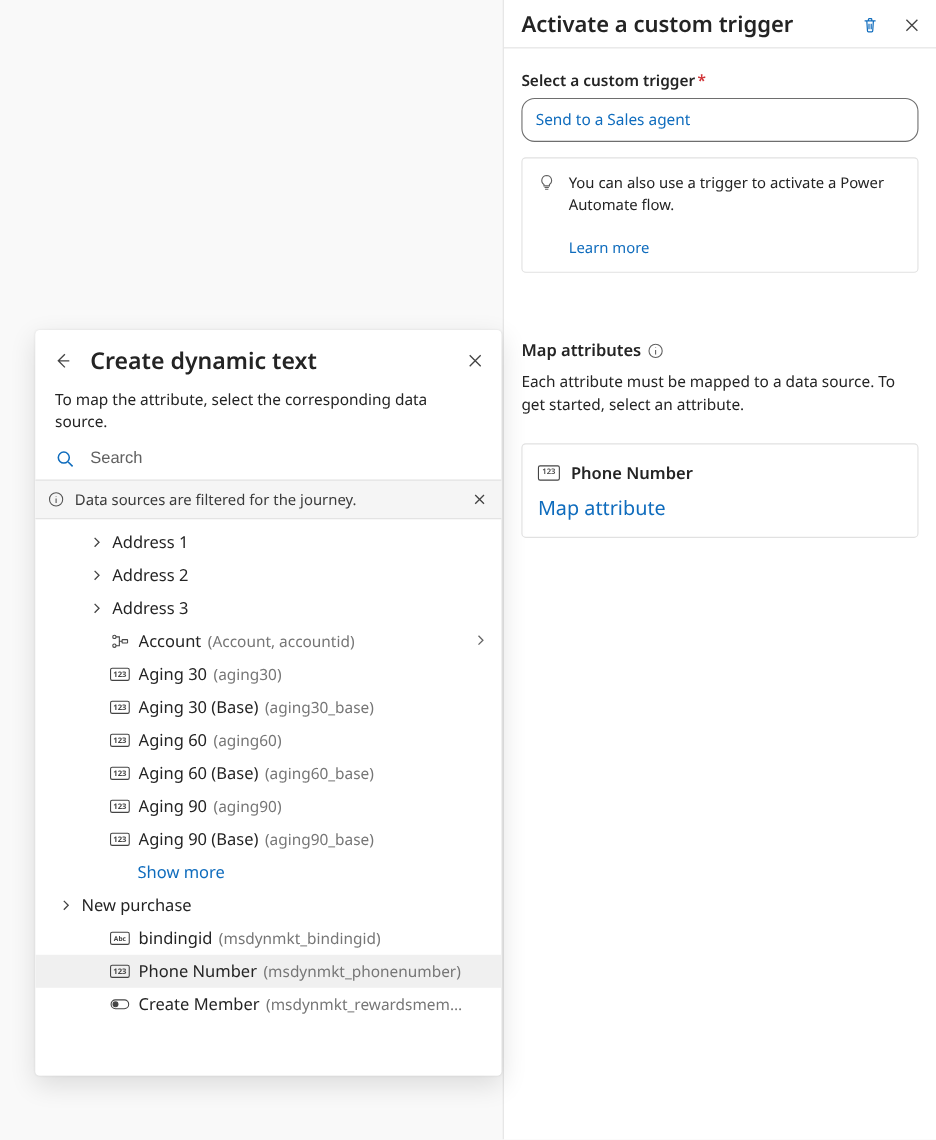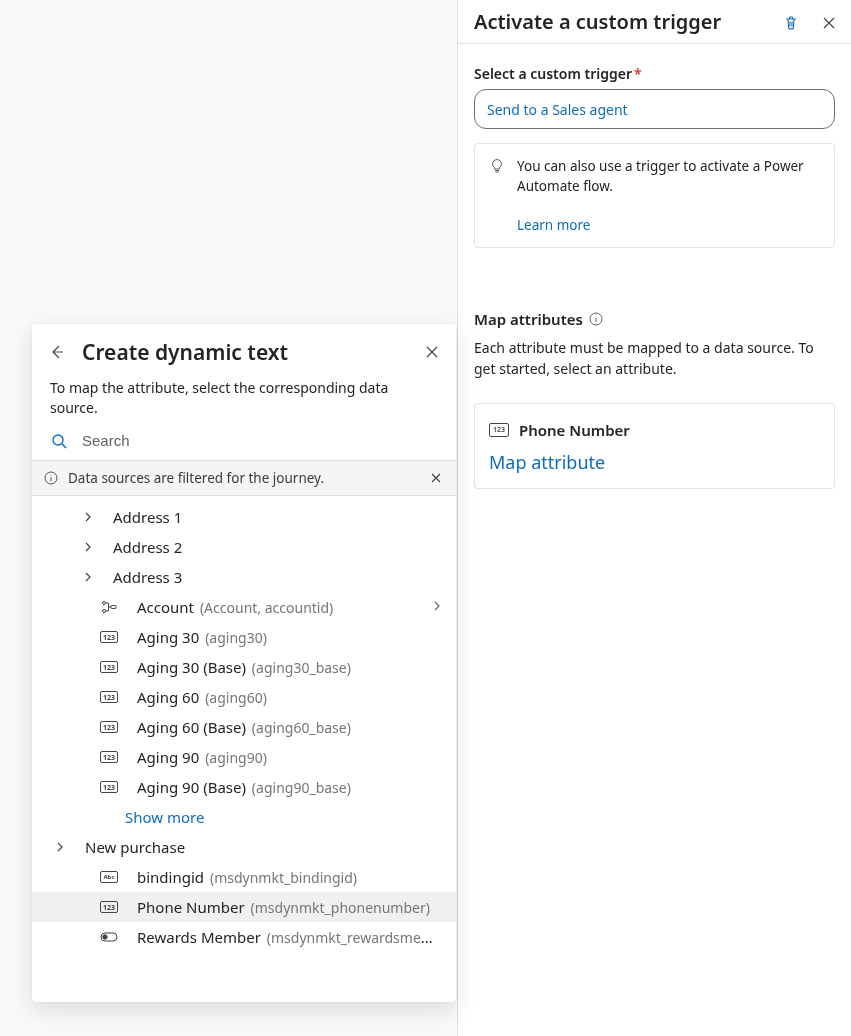--- a/index.html
+++ b/index.html
@@ -134,21 +134,21 @@
     margin-top: 10px;
     color: var(--link);
     font-size: 18px;
     cursor: pointer;
   }
 
   
   .popover {
     position: absolute;
     left: 32px;
-    top: 324px;
+    top: 300px;
     width: 424px;
     background: #fff;
     border-radius: 4px;
     box-shadow: 0 8px 24px rgba(0,0,0,0.12), 0 0 2px rgba(0,0,0,0.1);
     overflow: hidden;
     display: flex;
     flex-direction: column;
     height: 678px;
   }
   .pop-header {
@@ -209,21 +209,21 @@
   }
   .tree {
     flex: 1;
     overflow-y: auto;
     padding: 6px 0 4px 0;
     position: relative;
   }
   .tree-row {
     display: flex;
     align-items: center;
-    gap: 19px;
+    gap: 8px;
     height: 30px;
     padding-left: 46px;
     padding-right: 12px;
     font-size: 15px;
     cursor: pointer;
   }
   .tree-row.indent2 { padding-left: 68px; }
   .tree-row.selected { background: #f0f0f0; }
   .tree-row .chev {
     width: 12px; height: 12px; margin-left: -18px;
@@ -497,18 +497,18 @@
       </span>
     </div>
     <div class="tree-row indent2">
       <span class="row-icon">
         <svg width="18" height="12" viewBox="0 0 18 12" fill="none" stroke="#444" stroke-width="1">
           <rect x="1" y="2" width="16" height="8" rx="4"></rect>
             <circle cx="5" cy="6" r="2.2" fill="#444"></circle>
         </svg>
       </span>
       <span class="row-label">
-        <span>Rewards Member</span>
+        <span>Create Member</span>
         <span class="row-sub">(msdynmkt_rewardsmem…</span>
       </span>
     </div>
   </div>
 </div>
 
 </body></html>

